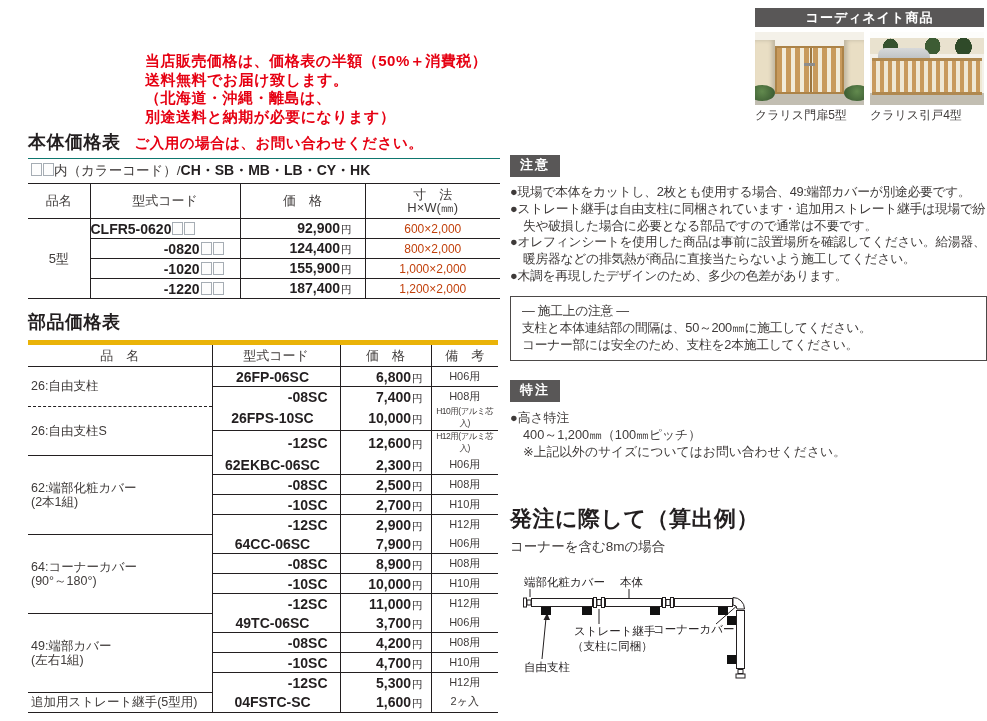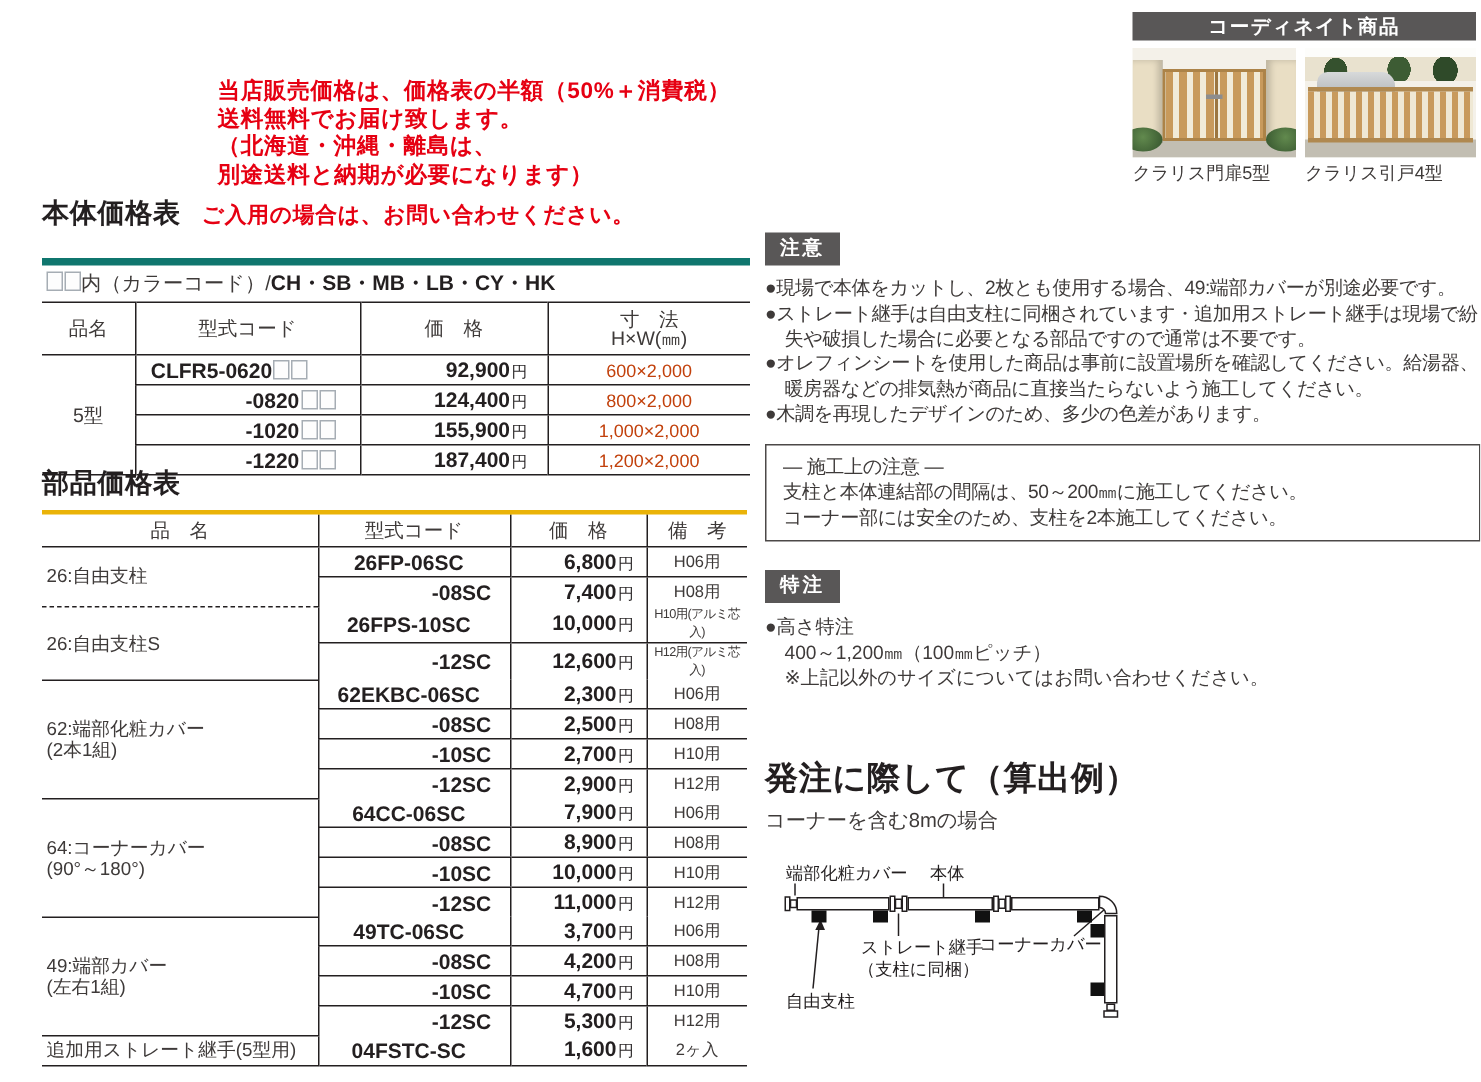--- a/index.html
+++ b/index.html
@@ -50,39 +50,39 @@
   table{border-collapse:collapse;table-layout:fixed;}
   th,td{padding:0;font-weight:400;}
   .sec-title{font-size:18px;font-weight:700;letter-spacing:.5px;text-align:center;}
   .cbox{display:inline-block;width:9px;height:11px;border:1px solid #a6adb4;background:#fdfdfd;
     margin-left:1px;vertical-align:-1px;}
 
   
   .main-sec{position:absolute;left:28px;top:130px;width:472px;}
   .main-titlebar{display:flex;align-items:baseline;gap:14px;}
   .red-note{color:#e60012;font-weight:700;font-size:14.5px;letter-spacing:.5px;text-align:center;}
-  .ccline{margin-top:18px;border-top:5px solid #0f766e;padding:3px 2px 2px;font-size:13.5px;color:#3e3a39;}
+  .ccline{margin-top:4px;border-top:1px solid #0f766e;padding:3px 2px 2px;font-size:13.5px;color:#3e3a39;}
   .ccline b{color:#231f20;font-size:14px;}
   .main-table{width:472px;margin-top:1px;border-top:1px solid #231f20;border-bottom:1px solid #231f20;}
   .main-table th{font-size:13px;height:34px;border-bottom:1px solid #231f20;color:#3e3a39;}
   .main-table .c2,.main-table .c3,.main-table .c4{border-left:1px solid #231f20;}
   .main-table td{height:19px;font-size:13px;}
   .main-table td.rowhead{text-align:center;font-size:13px;color:#3e3a39;}
   .main-table td.code{text-align:right;padding-right:16px;font-weight:700;font-size:14px;border-bottom:1px solid #231f20;}
-  .main-table td.code.full{text-align:left;padding-left:10px;}
+  .main-table td.code.full{text-align:left;}
   .main-table td.price{text-align:right;padding-right:13px;border-bottom:1px solid #231f20;}
   .main-table td.size{text-align:center;font-size:12px;color:#c2410c;border-bottom:1px solid #231f20;}
   .main-table tr:last-child td{border-bottom:none;}
   .num{font-weight:700;font-size:14px;}
   .yen{font-size:10.5px;font-weight:400;margin-left:1px;}
   .hdr2{display:block;line-height:13px;}
 
   
   .parts-sec{position:absolute;left:28px;top:310px;width:470px;}
-  .parts-table{width:470px;margin-top:6px;border-top:3px solid #eab308;border-bottom:1px solid #231f20;}
+  .parts-table{width:470px;margin-top:6px;border-top:5px solid #eab308;border-bottom:1px solid #231f20;}
   .parts-table th{font-size:13px;height:21px;border-bottom:1px solid #231f20;color:#3e3a39;}
   .parts-table .c2,.parts-table .c3,.parts-table .c4{border-left:1px solid #231f20;}
   .parts-table td{height:19px;}
   .parts-table td.pname{font-size:12.5px;color:#3e3a39;padding-left:3px;line-height:14px;}
   .parts-table td.pname.dashed{border-top:1px dashed #231f20;}
   .parts-table td.pname.solid{border-top:1px solid #231f20;}
   .parts-table td.code{text-align:right;padding-right:12px;font-weight:700;font-size:14px;border-bottom:1px solid #231f20;}
   .parts-table td.code.full{text-align:center;padding-left:5px;}
   .parts-table td.price{text-align:right;padding-right:8px;border-bottom:1px solid #231f20;}
   .parts-table td.note{text-align:center;font-size:11px;color:#3e3a39;border-bottom:1px solid #231f20;}

